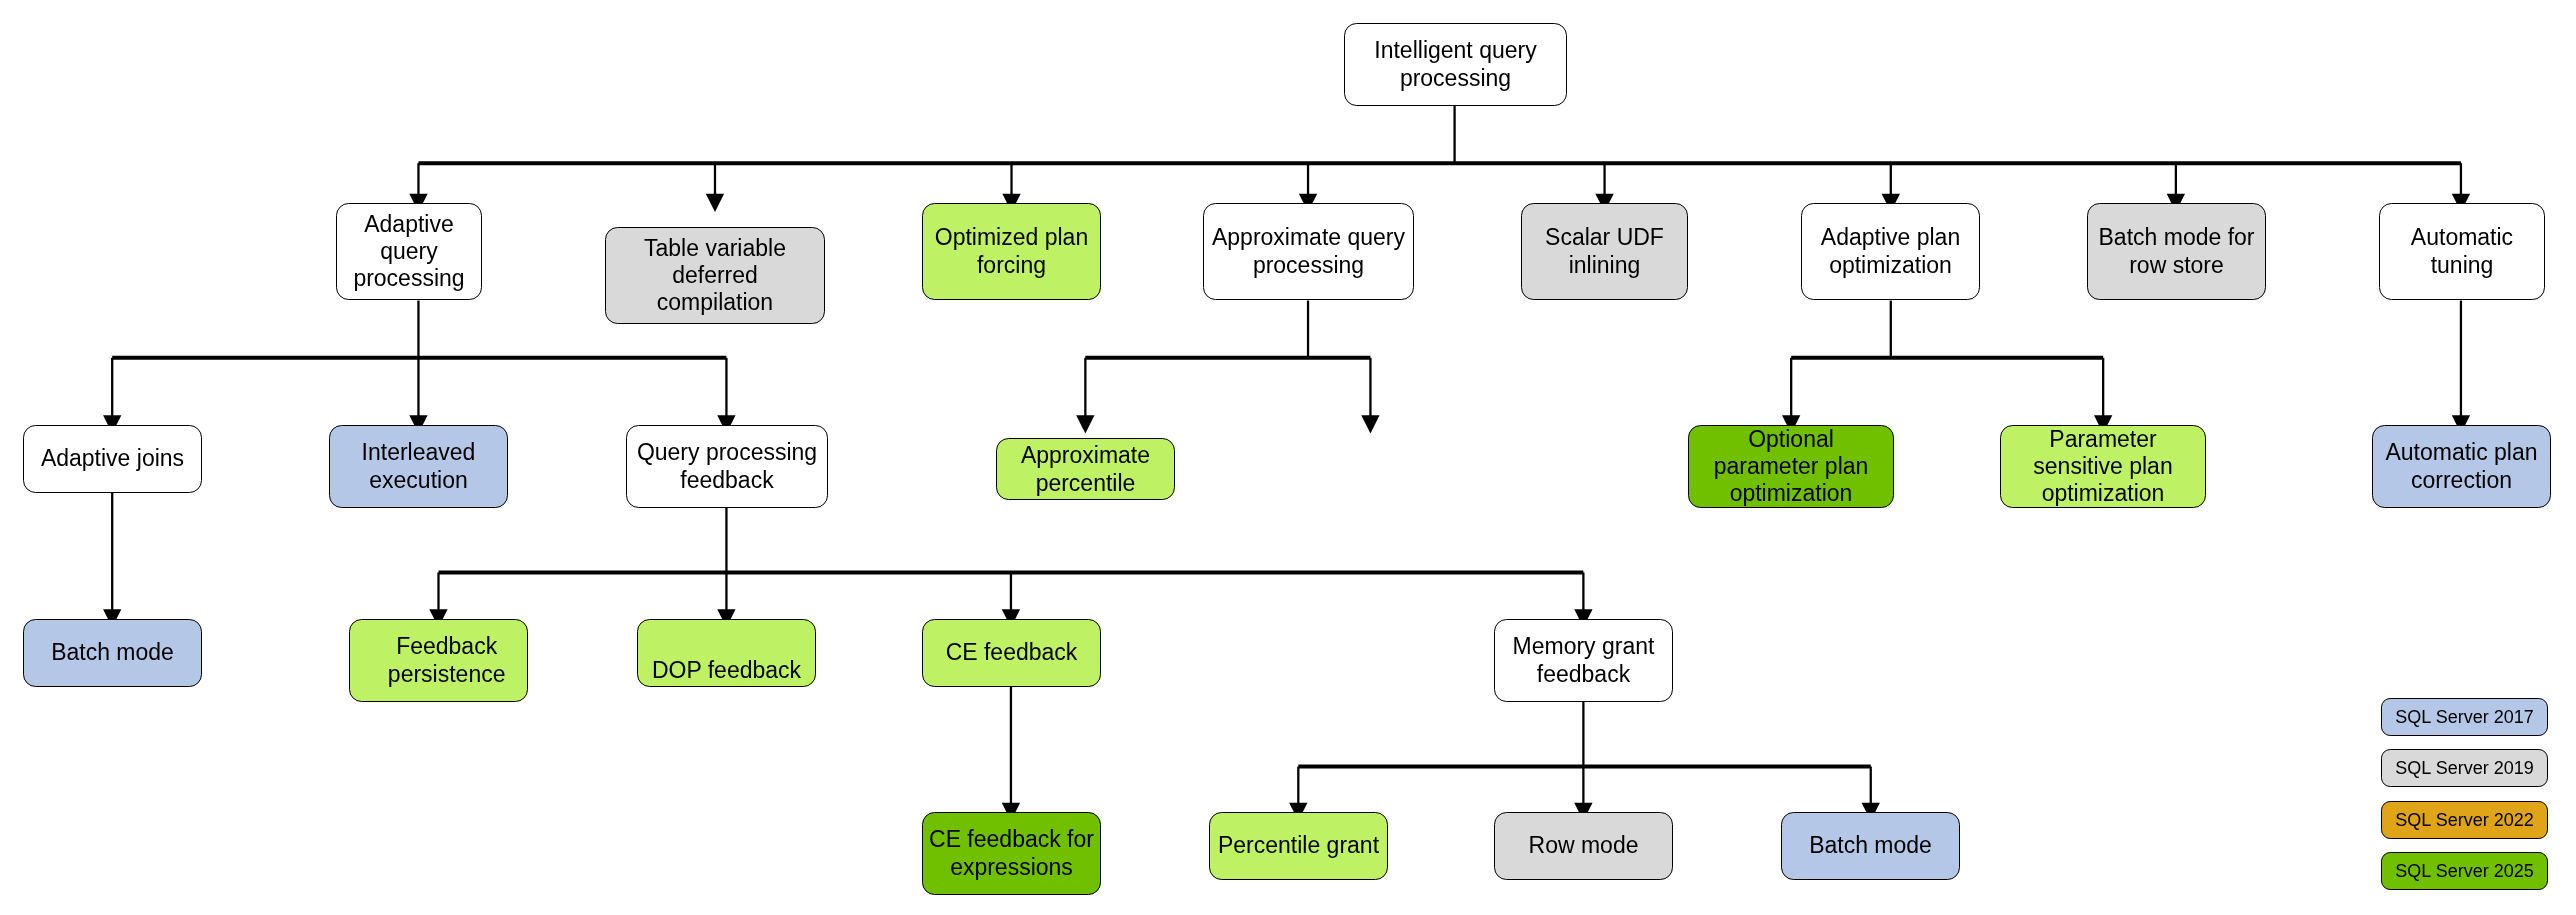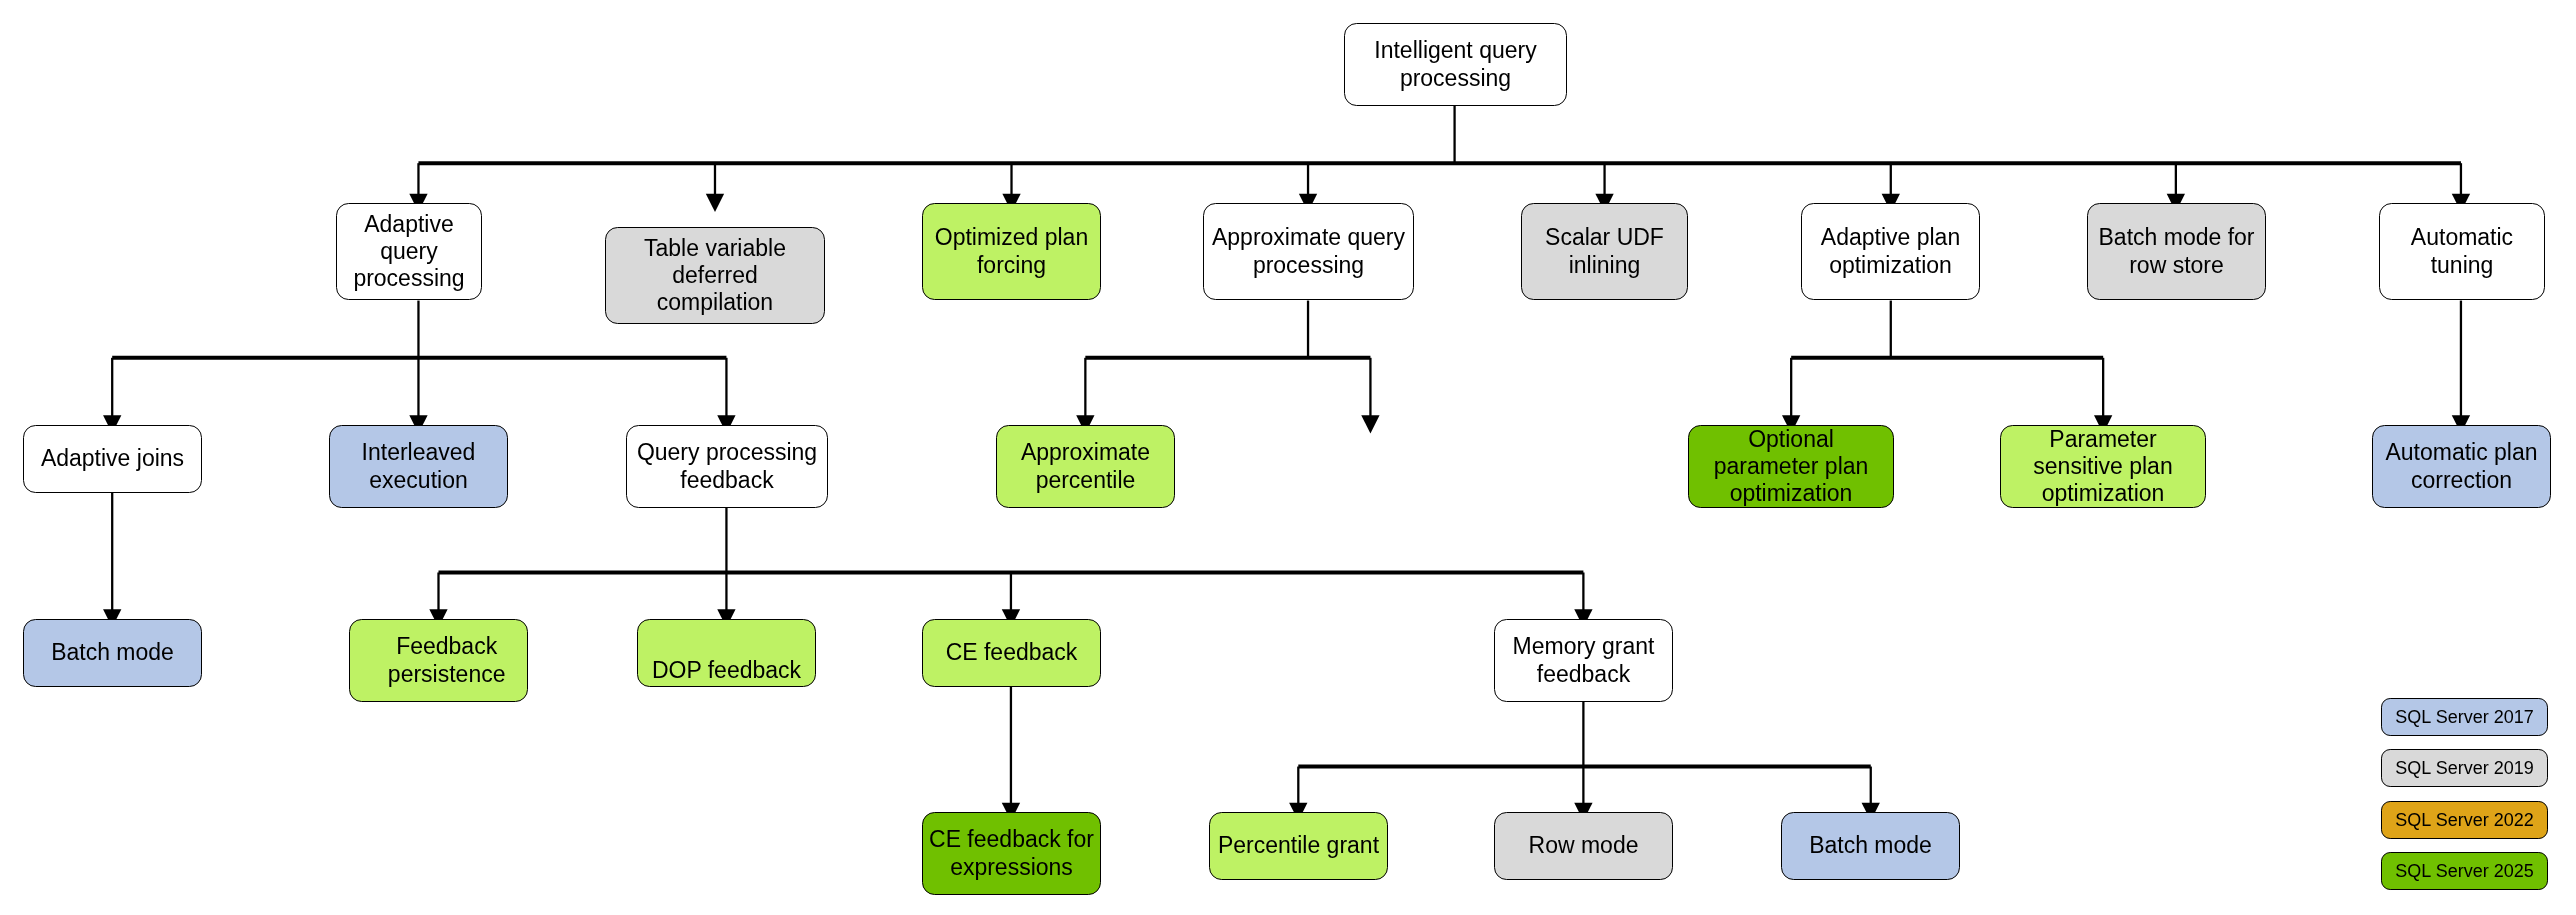--- a/index.html
+++ b/index.html
@@ -145,21 +145,21 @@
   </div>
 
   <div class="node blue" style="left:329px;top:425px;width:179px;height:83px;">
     <span>Interleaved execution</span>
   </div>
 
   <div class="node white" style="left:626px;top:425px;width:202px;height:83px;">
     <span>Query processing feedback</span>
   </div>
 
-  <div class="node amber" style="left:996px;top:425px;width:179px;height:83px;">
+  <div class="node amber" style="left:996px;top:438px;width:179px;height:62px;align-items:flex-end;">
     <span>Approximate percentile</span>
   </div>
 
 
   <div class="node green" style="left:1688px;top:425px;width:206px;height:83px;">
     <span>Optional parameter plan optimization</span>
   </div>
 
   <div class="node amber" style="left:2000px;top:425px;width:206px;height:83px;">
     <span>Parameter sensitive plan optimization</span>

